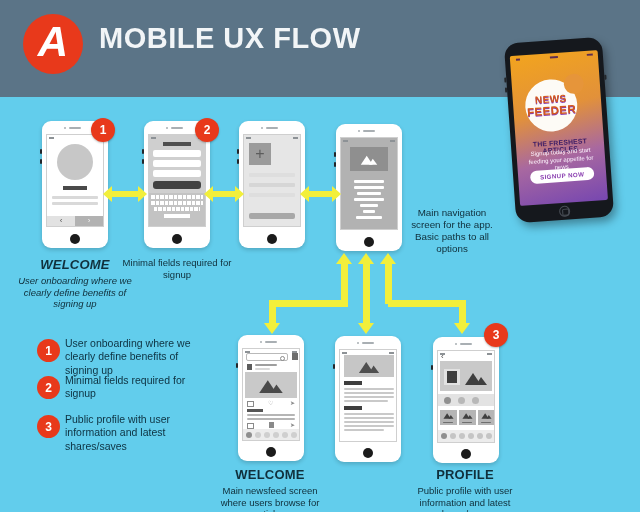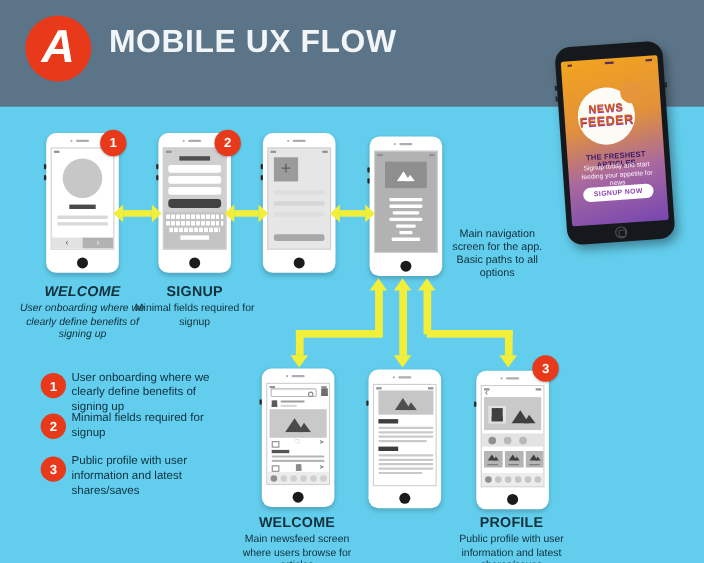--- a/index.html
+++ b/index.html
@@ -159,21 +159,20 @@
         <div class="kbrow" style="top:14px;left:5px;right:5px;"></div>
         <div class="abs" style="left:50%;transform:translateX(-50%);top:21px;width:26px;height:4px;background:#fff;"></div>
       </div>
     </div>
     <div class="home"></div>
   </div>
   <div class="badge" style="left:195px;top:118px;">
       <span>2</span>
     </div>
   <div class="label" style="left:117px;top:257px;width:120px;">
-    <h3>SIGNUP</h3>
     <p>Minimal fields required for signup</p>
   </div>
 
   <div class="phone" style="left:239px;top:121px;">
     <div class="spk"></div>
     <div class="nub" style="left:-2px;top:28px;"></div>
     <div class="nub" style="left:-2px;top:38px;"></div>
     <div class="screen sb" style="background:#e6e6e6;">
       <div class="abs" style="left:5px;top:8px;width:22px;height:22px;background:#9b9b9b;color:#5c5c5c;font-size:16px;line-height:22px;text-align:center;"><span>+</span></div>
       <div class="ln" style="left:5px;top:38px;width:46px;height:4px;background:#dedede;"></div>

